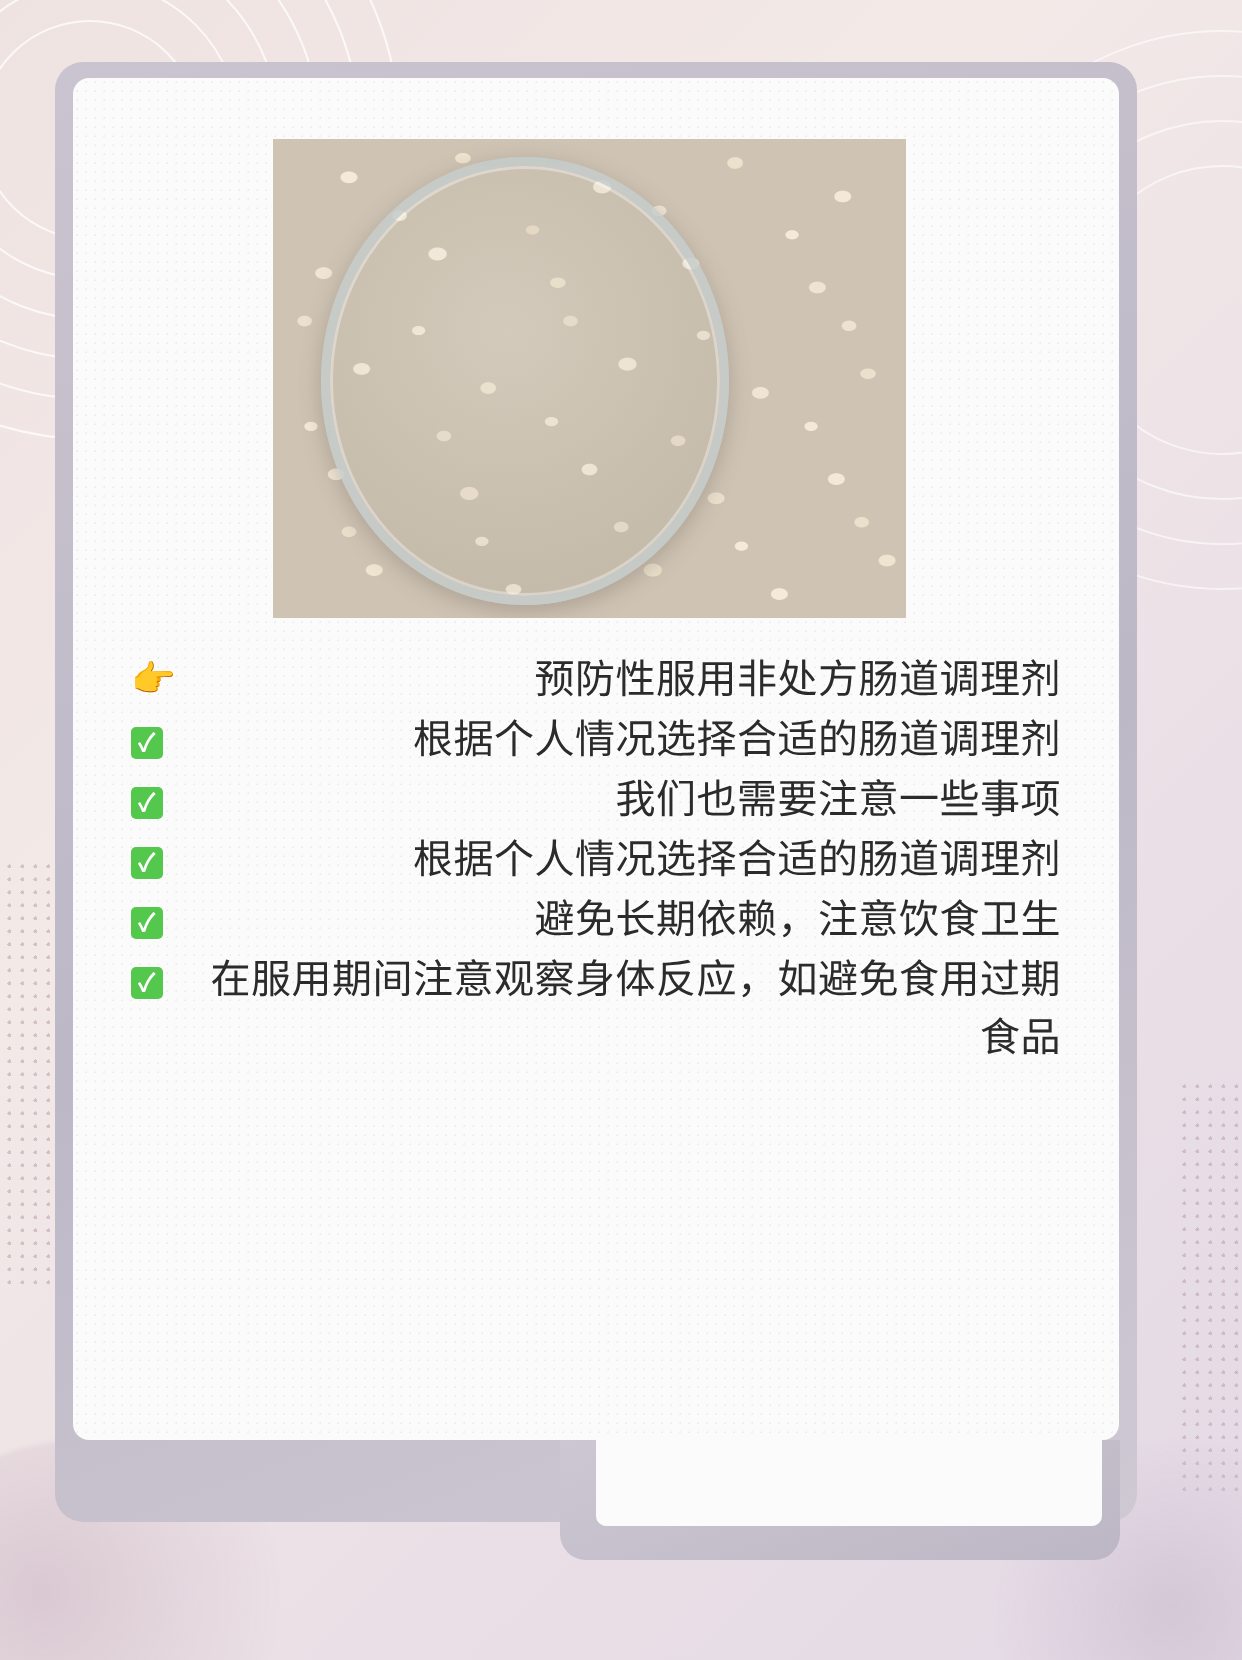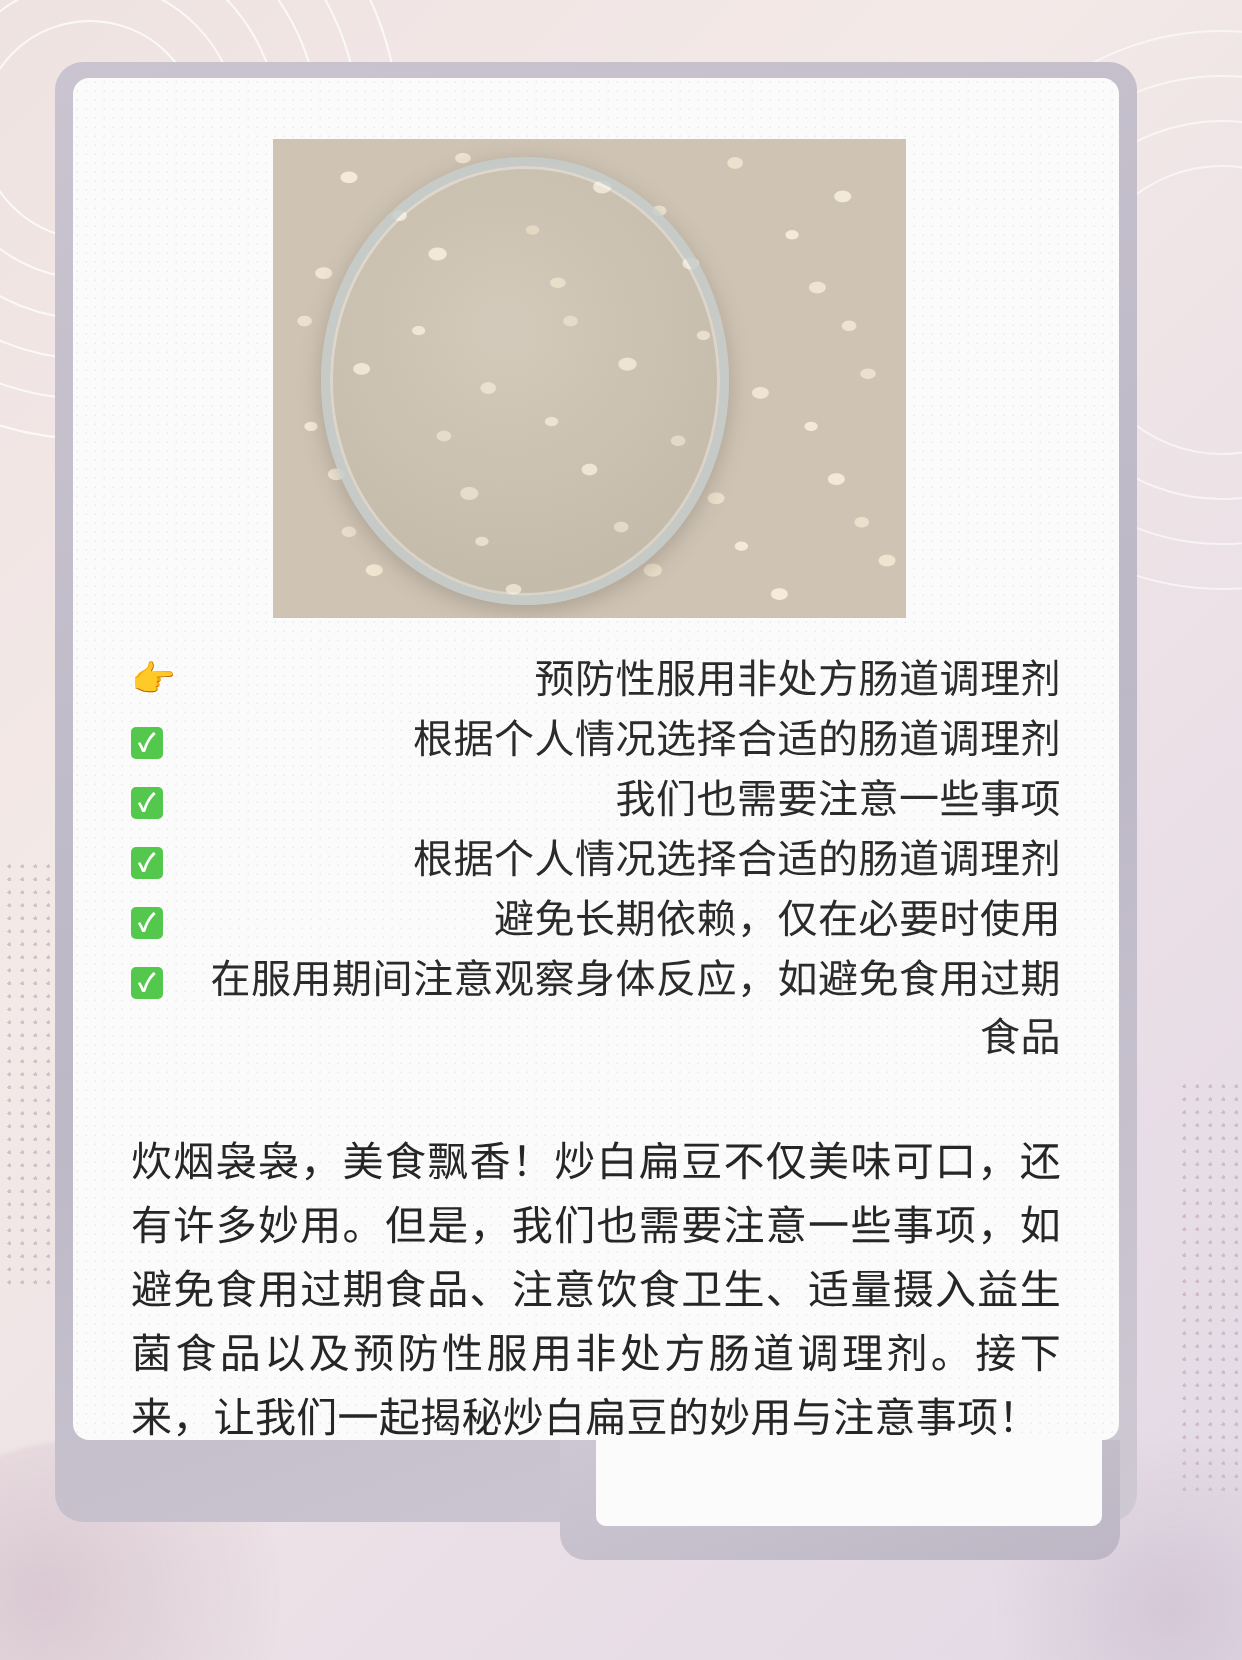--- a/index.html
+++ b/index.html
@@ -322,24 +322,23 @@
       <li class="bullet">
         <span class="mark"><span class="mark-check">✓</span></span>
         <span class="txt">我们也需要注意一些事项</span>
       </li>
       <li class="bullet">
         <span class="mark"><span class="mark-check">✓</span></span>
         <span class="txt">根据个人情况选择合适的肠道调理剂</span>
       </li>
       <li class="bullet">
         <span class="mark"><span class="mark-check">✓</span></span>
-        <span class="txt">避免长期依赖，仅在必要时使用</span>
+        <span class="txt">避免长期依赖，注意饮食卫生</span>
       </li>
       <li class="bullet">
         <span class="mark"><span class="mark-check">✓</span></span>
         <span class="txt">在服用期间注意观察身体反应，如避免食用过期食品</span>
       </li>
     </ul>
 
-    <p class="paragraph">炊烟袅袅，美食飘香！炒白扁豆不仅美味可口，还有许多妙用。但是，我们也需要注意一些事项，如避免食用过期食品、注意饮食卫生、适量摄入益生菌食品以及预防性服用非处方肠道调理剂。接下来，让我们一起揭秘炒白扁豆的妙用与注意事项！</p>
 
   </div>
 </div>
 
 </body></html>

